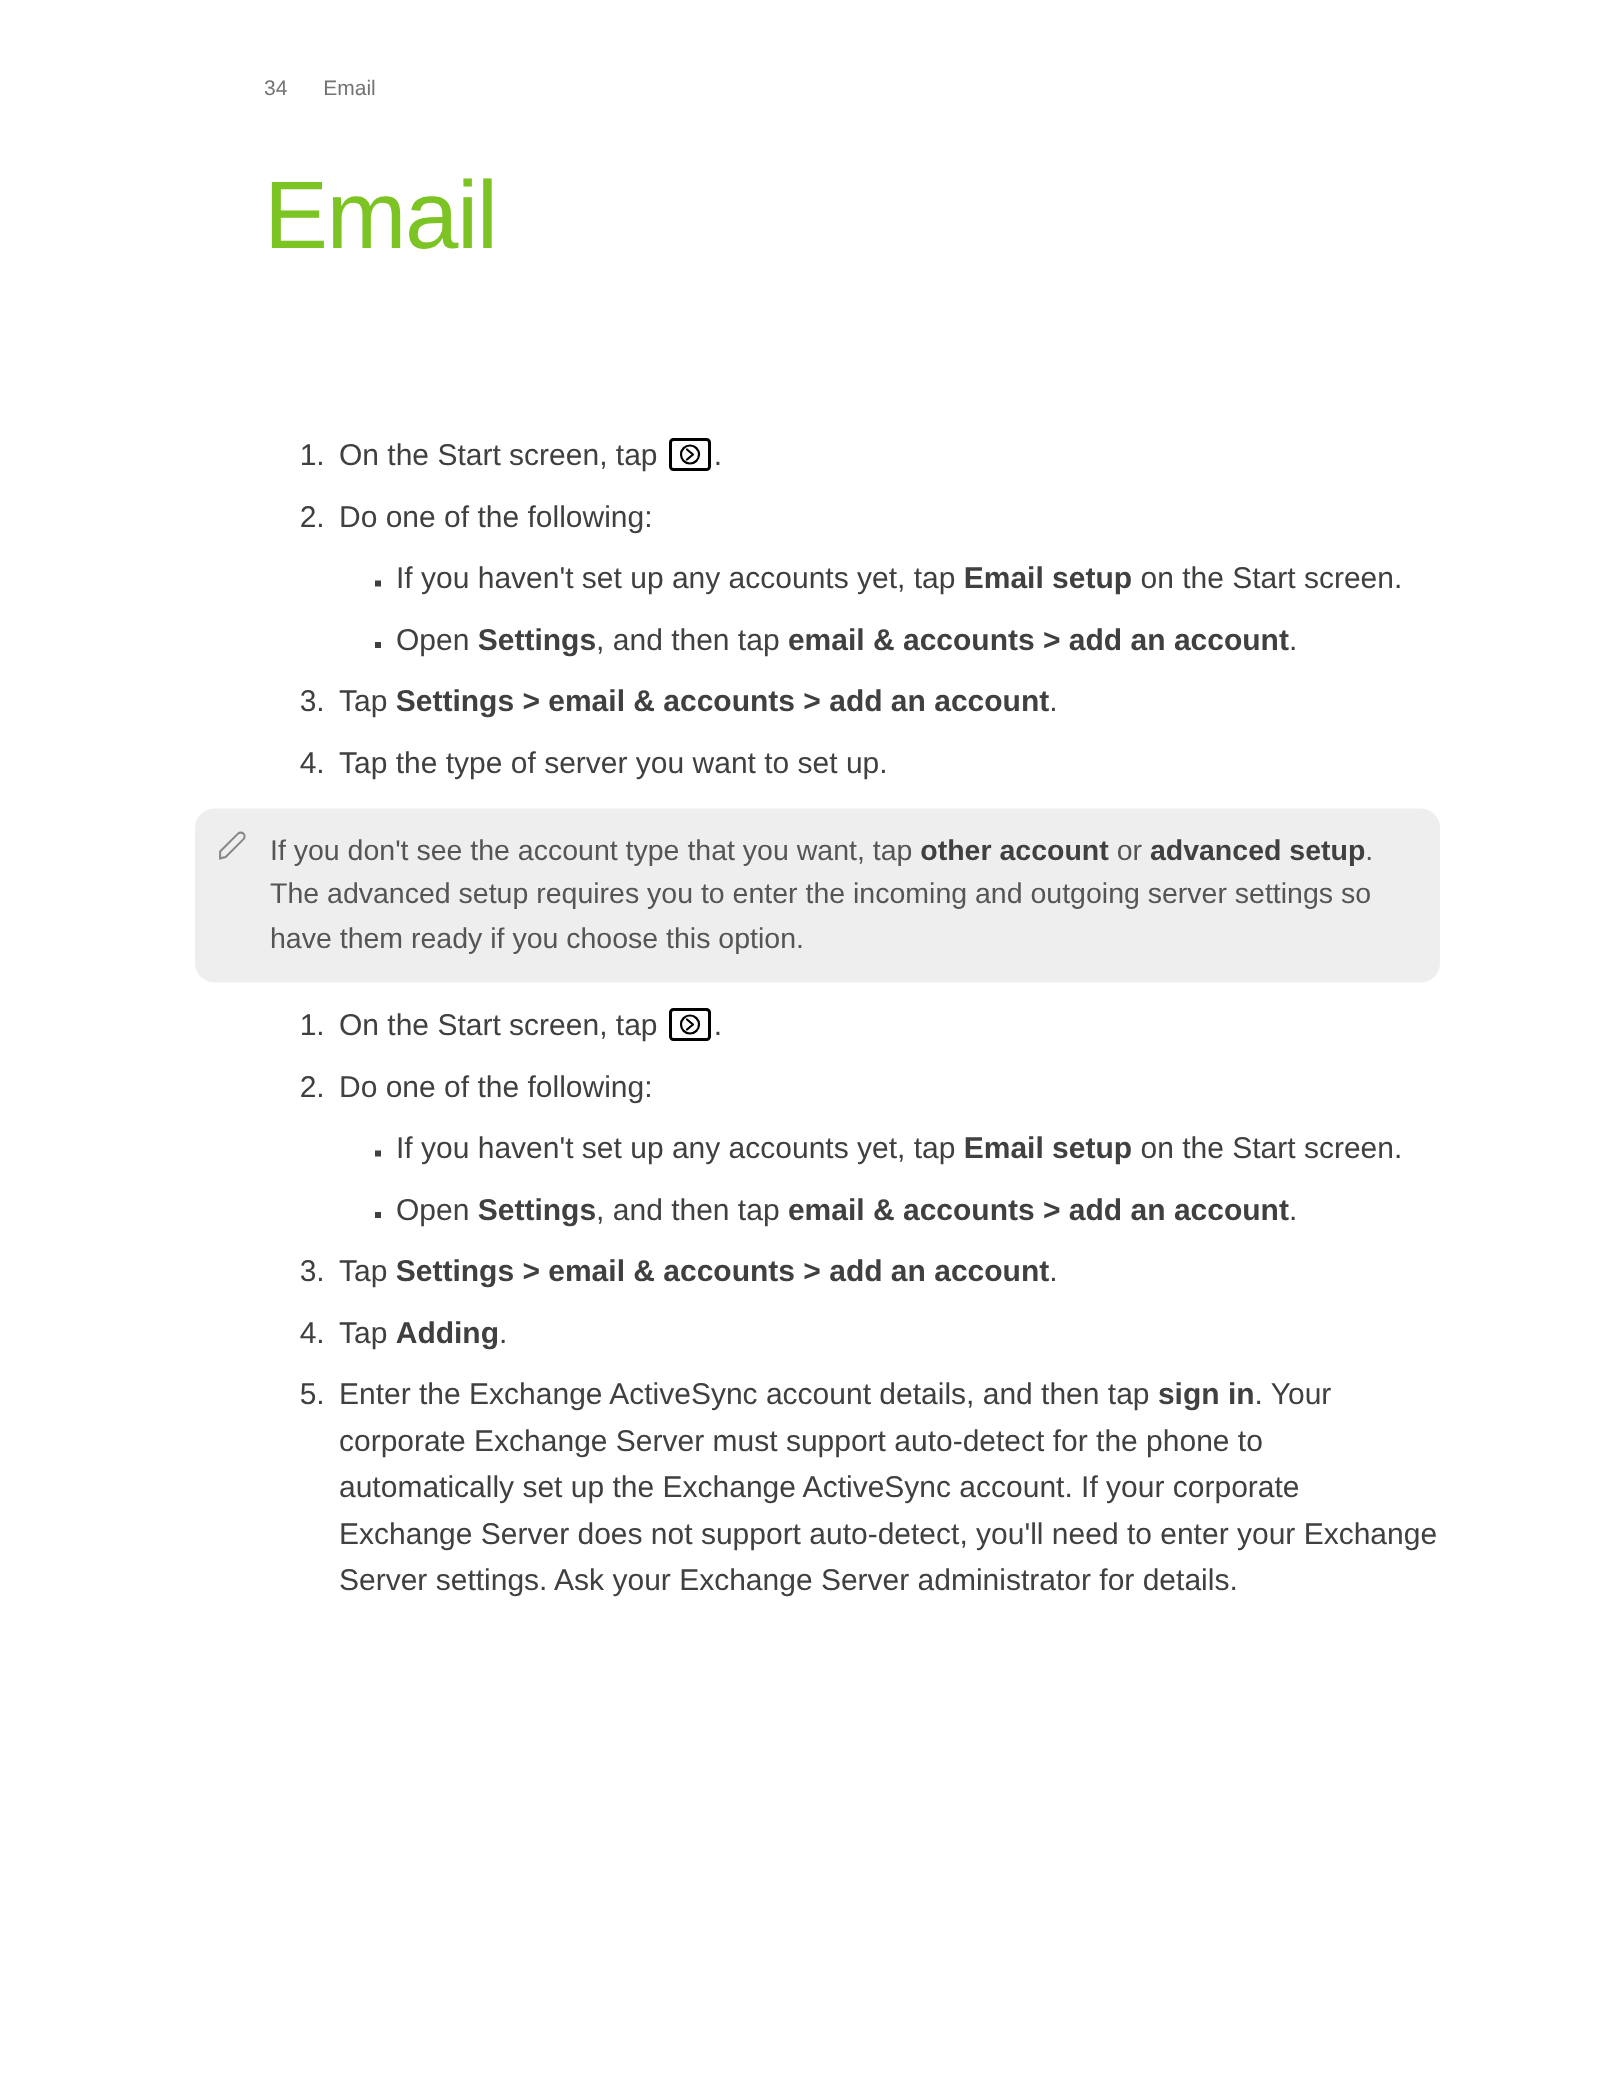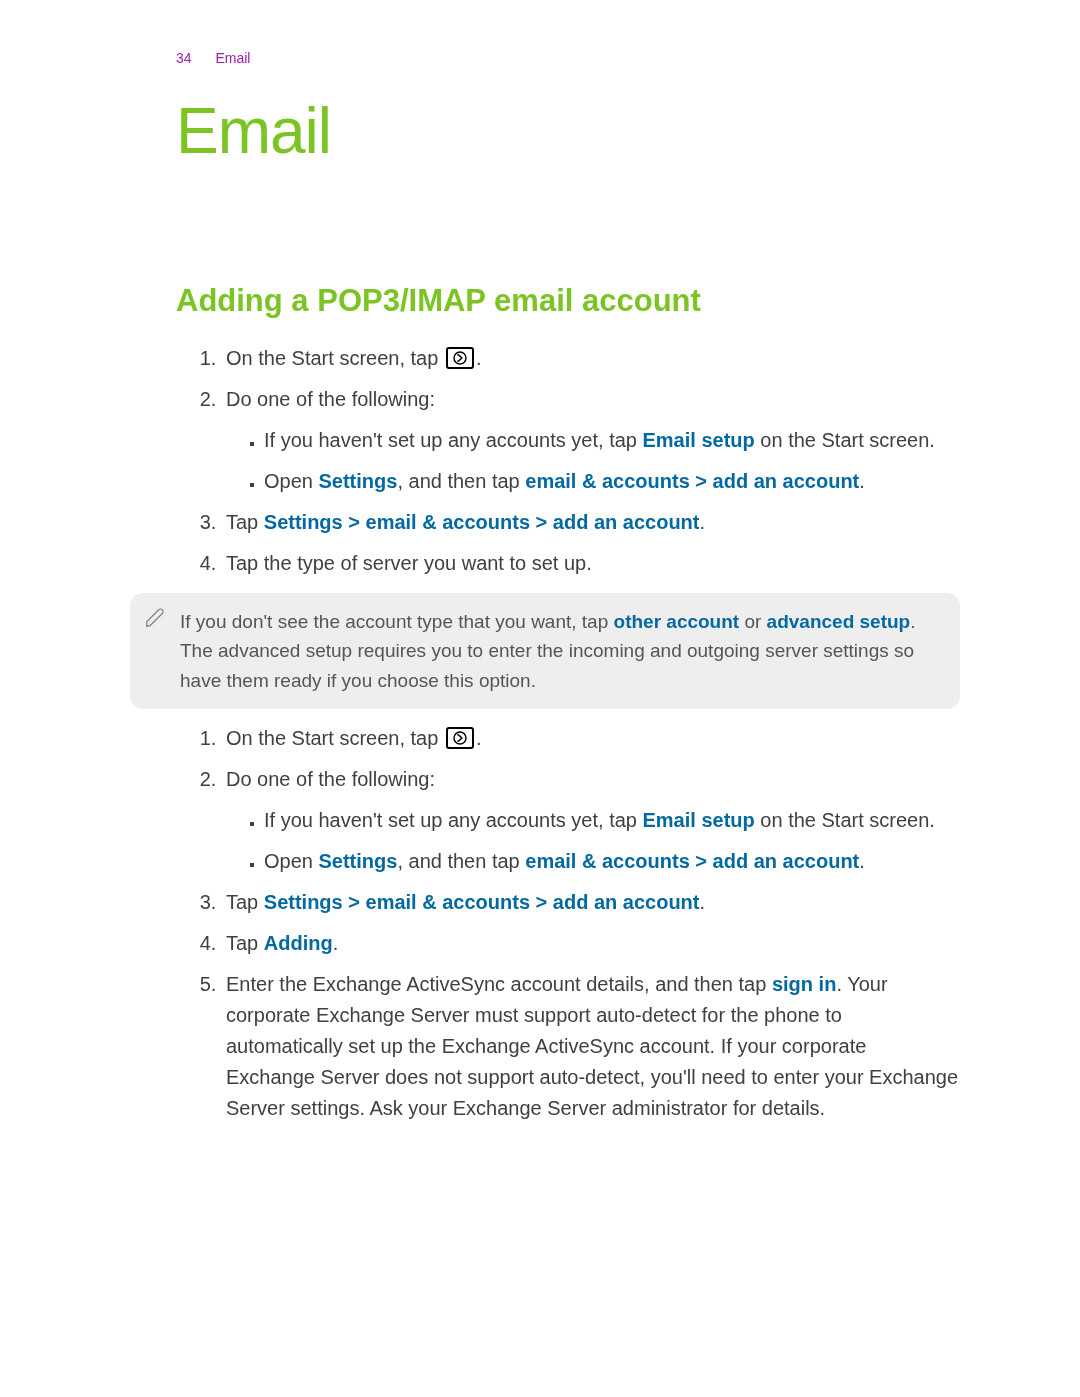--- a/index.html
+++ b/index.html
@@ -13,22 +13,22 @@
   .page {
     width: 1080px;
     min-height: 1397px;
     box-sizing: border-box;
     padding: 48px 120px 60px 176px;
     font-size: 20px;
     line-height: 1.55;
   }
   .running-header {
     font-size: 14px;
-    color: #a21caf;
-    margin-bottom: 12px;
+    color: #737373;
+    margin-bottom: 24px;
   }
   .running-header .pnum { margin-right: 20px; }
   h1.chapter-title {
     color: #7cc423;
     font-weight: 400;
     font-size: 64px;
     margin: 0 0 96px 0;
     letter-spacing: -1px;
   }
   h2.section-title {
@@ -51,21 +51,21 @@
   }
   ul.sub {
     list-style: square;
     padding-left: 38px;
     margin: 10px 0 10px 0;
   }
   ul.sub > li {
     margin-bottom: 10px;
   }
   ul.sub > li::marker { font-size: 12px; }
-  .bold-inline { font-weight: 600; color: #0369a1; }
+  .bold-inline { font-weight: 600; color: #404040; }
   .arrow-icon {
     display: inline-flex;
     vertical-align: middle;
     width: 28px;
     height: 22px;
     border: 2px solid #000;
     border-radius: 3px;
     align-items: center;
     justify-content: center;
     margin: 0 2px;
@@ -100,21 +100,20 @@
 
 <div class="page">
 
   <div class="running-header">
     <span class="pnum">34</span>
     <span>Email</span>
   </div>
 
   <h1 class="chapter-title">Email</h1>
 
-  <h2 class="section-title">Adding a POP3/IMAP email account</h2>
 
   <ol class="steps">
     <li>
       <span>On the Start screen, tap</span>
       <span class="arrow-icon">
         <svg viewBox="0 0 24 24">
             <circle cx="12" cy="12" r="9" stroke="#000" stroke-width="2.2" fill="none"></circle>
             <path d="M9 7 L15 12 L9 17" stroke="#000" stroke-width="2.2" fill="none" stroke-linecap="round" stroke-linejoin="round"></path>
           </svg>
       </span><span>.</span>

